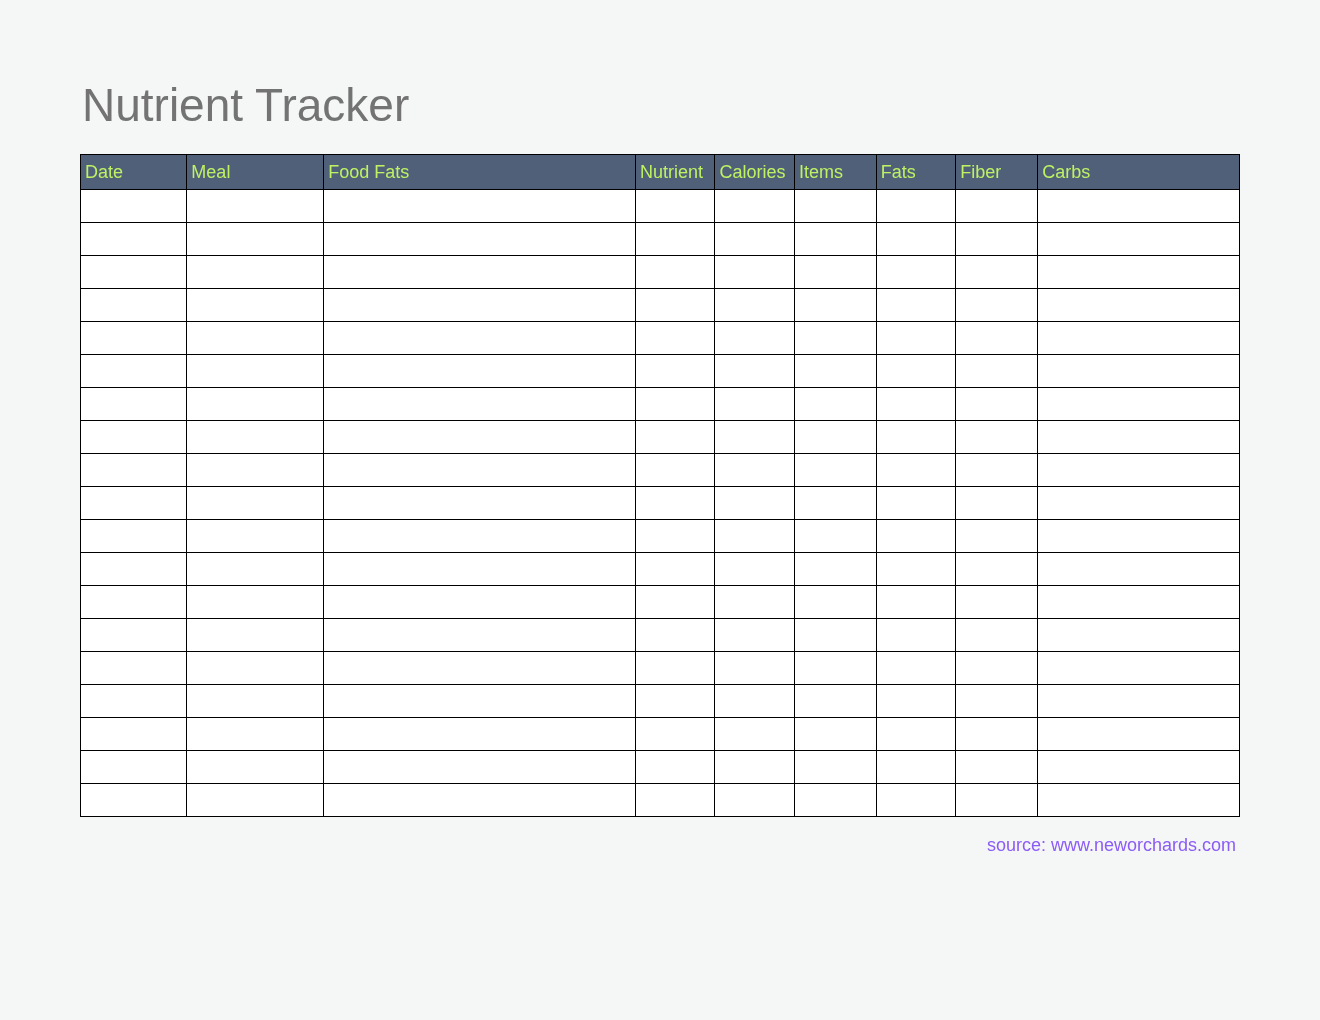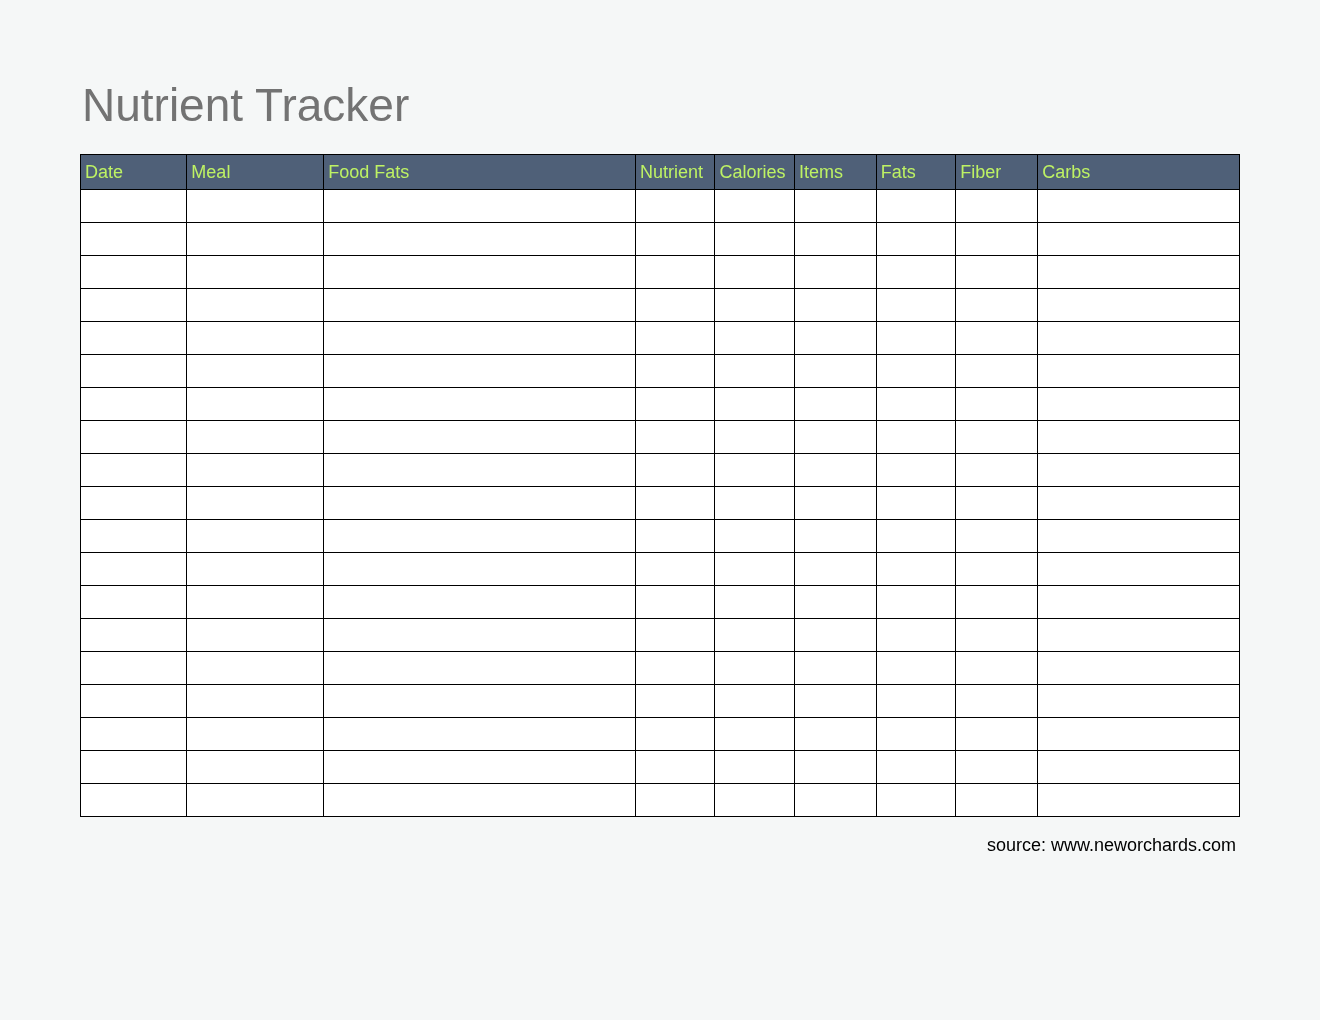--- a/index.html
+++ b/index.html
@@ -45,21 +45,21 @@
   .col-food     { width: 25.5%; }
   .col-calories { width: 6.5%; }
   .col-protein  { width: 6.5%; }
   .col-carbs    { width: 6.7%; }
   .col-fats     { width: 6.5%; }
   .col-fiber    { width: 6.7%; }
   .col-notes    { width: 16.5%; }
   .source {
     text-align: right;
     font-size: 18px;
-    color: #000000;
+    color: #8b5cf6;
     margin-top: 18px;
     padding-right: 4px;
   }
 </style>
 </head>
 <body>
 
 <div class="page">
   <h1 class="title">Nutrient Tracker</h1>
 

